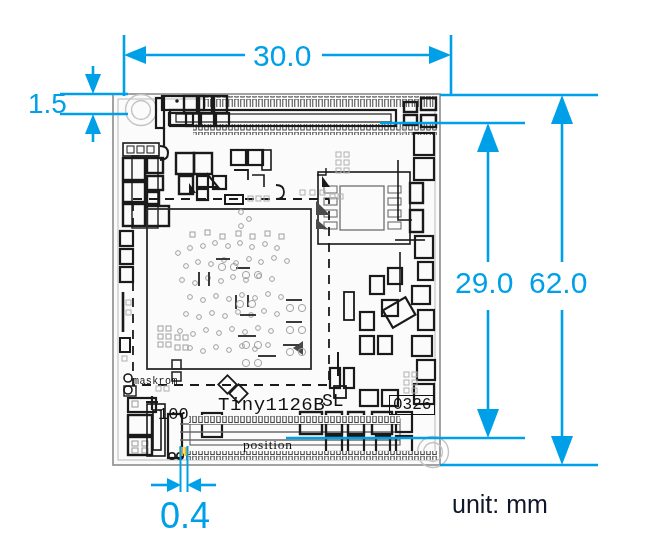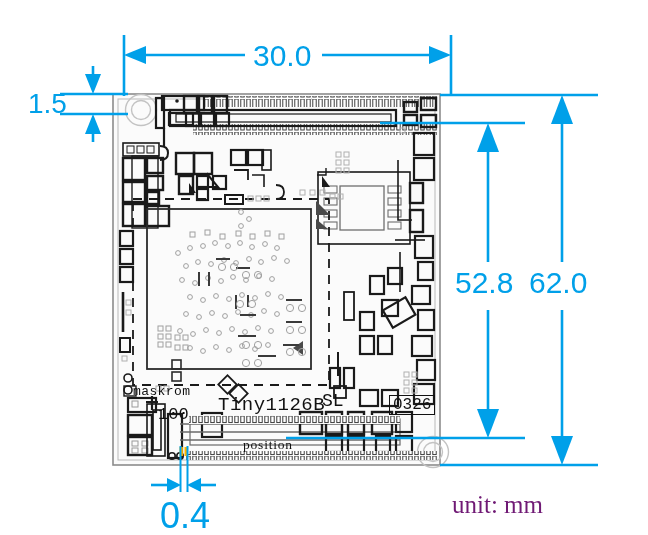--- a/index.html
+++ b/index.html
@@ -12,22 +12,22 @@
   .dimtext{
     position:absolute;
     font-family:"Liberation Sans", sans-serif;
     color:#00a0e9;
     white-space:nowrap;
     line-height:1;
     user-select:none;
   }
   .unittext{
     position:absolute;
-    font-family:Liberation Serif, serif;
-    color:#701a75;
+    font-family:Liberation Sans, sans-serif;
+    color:#0f172a;
     white-space:nowrap;
     line-height:1;
   }
   .silk{
     position:absolute;
     font-family:"Liberation Mono", monospace;
     color:#111111;
     white-space:nowrap;
     line-height:1;
   }
@@ -439,29 +439,29 @@
         <path d="M181 485 l-14 -7 v14 z" stroke="none"></path>
         <path d="M187 485 l14 -7 v14 z" stroke="none"></path>
       </g>
     </g>
   </svg>
 
   <div class="dimtext" style="left:253px;top:41px;font-size:30px;">30.0</div>
 
   <div class="dimtext" style="left:28px;top:90px;font-size:28px;">1.5</div>
 
-  <div class="dimtext" style="left:455px;top:268px;font-size:30px;">52.8</div>
+  <div class="dimtext" style="left:455px;top:268px;font-size:30px;">29.0</div>
 
   <div class="dimtext" style="left:529px;top:268px;font-size:30px;">62.0</div>
 
   <div class="dimtext" style="left:160px;top:498px;font-size:36px;">0.4</div>
 
   <div class="unittext" style="left:452px;top:492px;font-size:25px;">unit: mm</div>
 
-  <div class="silk" style="left:133px;top:377px;font-size:13px;letter-spacing:0.4px;margin-top:8px;">maskrom</div>
+  <div class="silk" style="left:133px;top:377px;font-size:10px;letter-spacing:0.4px;">maskrom</div>
 
   <div class="silk" style="left:218px;top:396px;font-size:19px;letter-spacing:0.5px;">Tiny1126B</div>
 
   <div class="silk" style="left:322px;top:392px;font-size:18px;">SL</div>
 
   <div class="silk" style="left:349px;top:395px;font-size:16px;border:1.8px solid #111;padding:1px 3px;margin-left:40px;">0326</div>
 
   <div class="silk" style="left:158px;top:406px;font-size:17px;">100</div>
 
   <div class="silk" style="left:243px;top:438px;font-size:13.5px;letter-spacing:0.8px;font-family:Liberation Serif, serif;">position</div>

